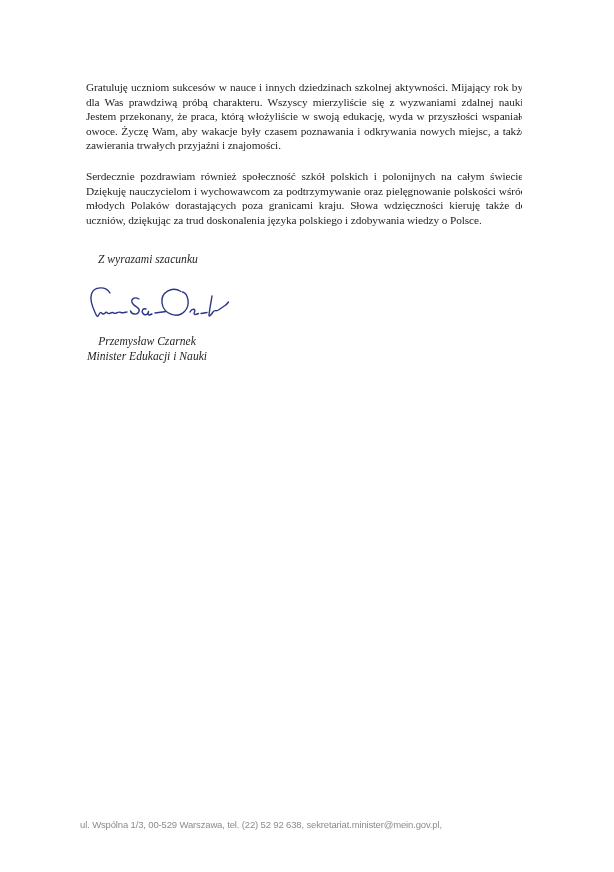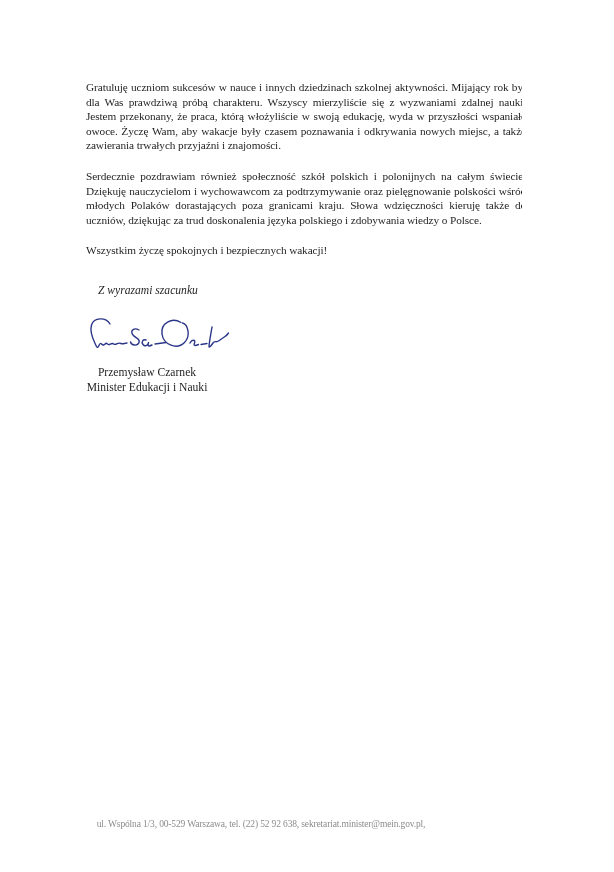--- a/index.html
+++ b/index.html
@@ -51,48 +51,48 @@
   }
   .signature-wrap svg {
     display: block;
     width: 150px;
     height: 44px;
   }
   .signatory {
     margin-top: 6px;
     width: 122px;
     text-align: center;
+    font-style: italic;
     font-size: 11.6px;
     line-height: 15px;
   }
   .footer {
     position: absolute;
     top: 817px;
     left: 0;
     right: 0;
     text-align: center;
-    font-family: Liberation Serif, serif;
+    font-family: Liberation Sans, sans-serif;
     font-size: 9.5px;
     letter-spacing: -0.15px;
     line-height: 15px;
     color: #8c8c8c;
   }
 </style>
 </head>
 <body>
 
 <div class="page">
 
   <div class="letter-body">
 
     <p class="para">Gratuluję uczniom sukcesów w nauce i innych dziedzinach szkolnej aktywności. Mijający rok był dla Was prawdziwą próbą charakteru. Wszyscy mierzyliście się z wyzwaniami zdalnej nauki. Jestem przekonany, że praca, którą włożyliście w swoją edukację, wyda w przyszłości wspaniałe owoce. Życzę Wam, aby wakacje były czasem poznawania i odkrywania nowych miejsc, a także zawierania trwałych przyjaźni i znajomości.</p>
 
     <p class="para">Serdecznie pozdrawiam również społeczność szkół polskich i polonijnych na całym świecie. Dziękuję nauczycielom i wychowawcom za podtrzymywanie oraz pielęgnowanie polskości wśród młodych Polaków dorastających poza granicami kraju. Słowa wdzięczności kieruję także do uczniów, dziękując za trud doskonalenia języka polskiego i zdobywania wiedzy o Polsce.</p>
 
-    <p class="farewell">Wszystkim życzę spokojnych i bezpiecznych wakacji!</p>
 
     <p class="closing">Z wyrazami szacunku</p>
 
     <div class="signature-wrap">
       <svg viewBox="0 0 150 44" xmlns="http://www.w3.org/2000/svg" fill="none" stroke="#2c3789" stroke-width="1.4" stroke-linecap="round" stroke-linejoin="round">
 
         <path d="M26 9 C22 2 10 2 7.5 10 C5 18 10 26 12.5 31.5
                  C13.5 33.5 14.5 31.5 15.5 29.5
                  C17 26.5 17.5 30.5 19.5 30
                  C21.5 29.5 21.5 27 23.5 29

